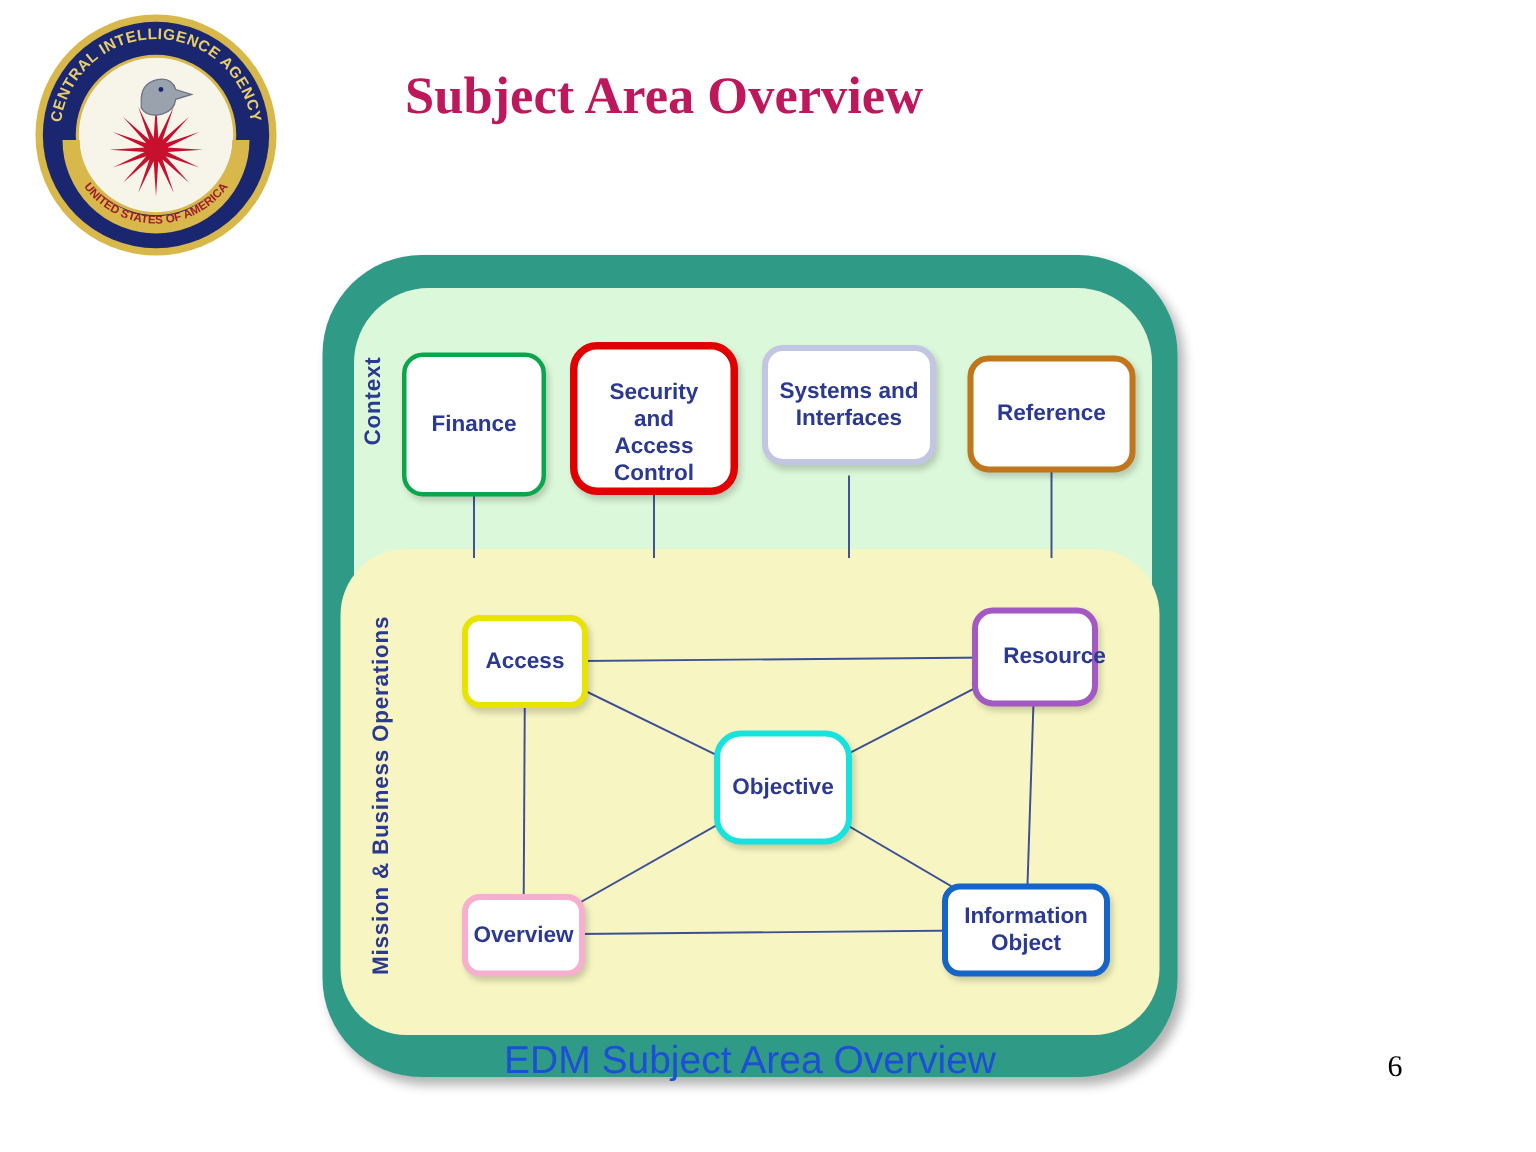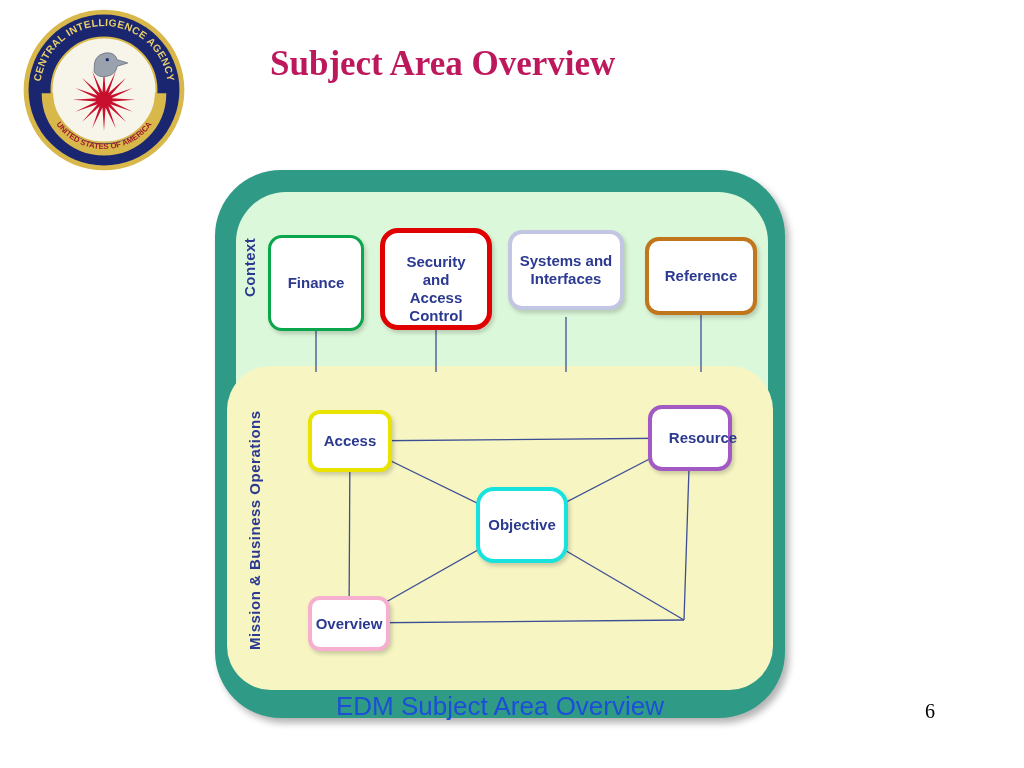--- a/index.html
+++ b/index.html
@@ -142,17 +142,21 @@
   </div>
   <div class="box b-resource" style="border-color: rgb(162, 89, 196);">
     <span>Resource</span>
   </div>
   <div class="box b-objective" style="border-color: rgb(23, 226, 222);">
     <span>Objective</span>
   </div>
   <div class="box b-activity" style="border-color: rgb(246, 175, 206);">
     <span>Overview</span>
   </div>
+  <div class="box b-info" style="border-color: rgb(21, 101, 200);">
+    <span>Information
+Object</span>
+  </div>
 
   <div class="footer">EDM Subject Area Overview</div>
   <div class="page-number">6</div>
 
 </div>
 
 </body></html>

